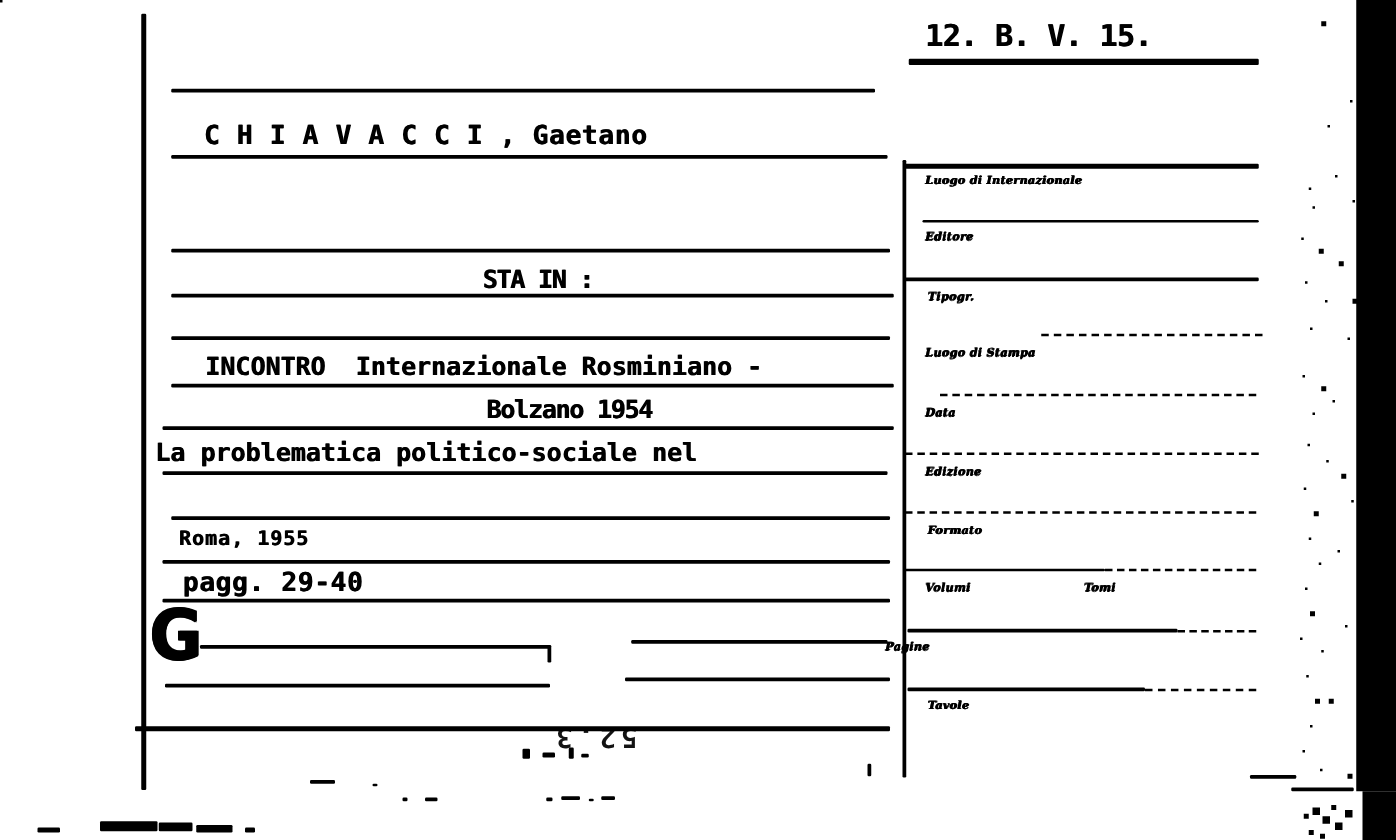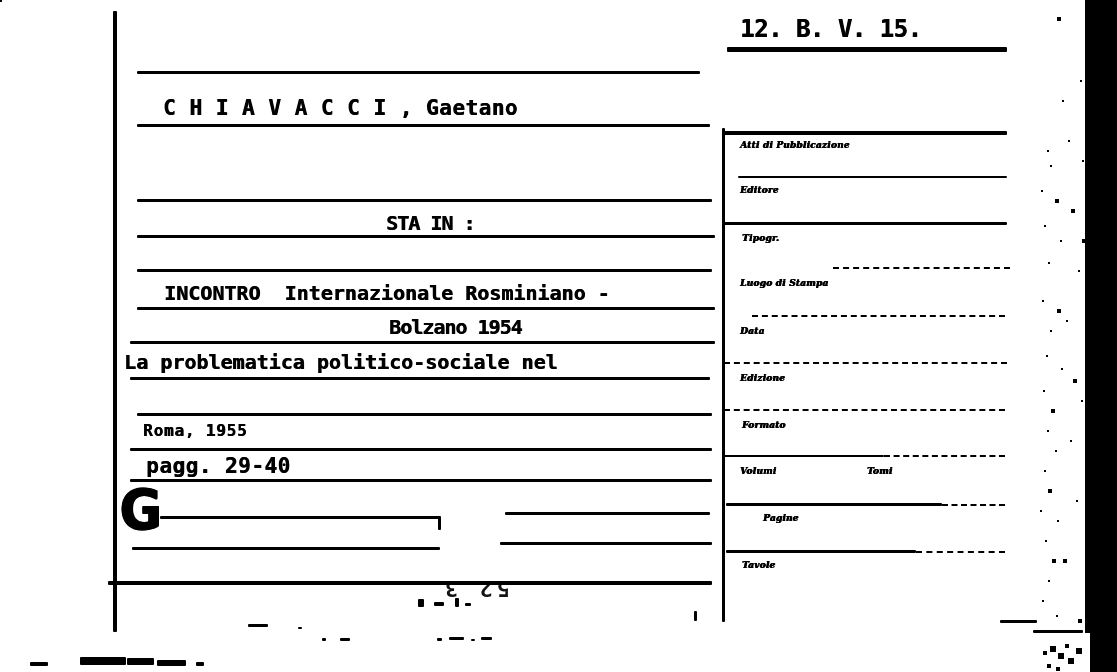--- a/index.html
+++ b/index.html
@@ -94,21 +94,21 @@
   <div class="txt" style="left:143px;top:422px;font-size:16px;letter-spacing:0.8px;">Roma, 1955</div>
   <div class="txt" style="left:146px;top:455px;font-size:21px;letter-spacing:0.5px;">pagg. 29-40</div>
 
   <div class="bigG">G</div>
 
   <div class="stamp">52.3</div>
 
   <div class="bar" style="left:722px;top:128px;width:3px;height:494px;"></div>
 
   <div class="bar" style="left:724px;top:131px;width:283px;height:4px;"></div>
-  <div class="lbl" style="left:740px;top:140px;">Atti di Pubblicazione</div>
+  <div class="lbl" style="left:740px;top:140px;">Luogo di Internazionale</div>
 
   <div class="bar" style="left:738px;top:176px;width:269px;height:2px;"></div>
   <div class="lbl" style="left:740px;top:185px;">Editore</div>
 
   <div class="bar" style="left:724px;top:222px;width:283px;height:3px;"></div>
   <div class="lbl" style="left:742px;top:233px;">Tipogr.</div>
 
   <div class="dashline" style="left:833px;top:267px;width:177px;"></div>
   <div class="lbl" style="left:740px;top:278px;text-align:right;">Luogo di Stampa</div>
 
@@ -121,21 +121,21 @@
   <div class="dashline" style="left:724px;top:409px;width:281px;"></div>
   <div class="lbl" style="left:742px;top:420px;">Formato</div>
 
   <div class="bar" style="left:724px;top:455px;width:160px;height:2px;"></div>
   <div class="dashline" style="left:884px;top:455px;width:121px;"></div>
   <div class="lbl" style="left:740px;top:466px;">Volumi</div>
   <div class="lbl" style="left:867px;top:466px;">Tomi</div>
 
   <div class="bar" style="left:726px;top:503px;width:216px;height:3px;"></div>
   <div class="dashline" style="left:942px;top:504px;width:63px;"></div>
-  <div class="lbl" style="left:763px;top:513px;font-style:italic;">Pagine</div>
+  <div class="lbl" style="left:708px;top:513px;font-style:italic;">Pagine</div>
 
   <div class="bar" style="left:726px;top:550px;width:190px;height:3px;"></div>
   <div class="dashline" style="left:916px;top:551px;width:89px;"></div>
   <div class="lbl" style="left:742px;top:560px;">Tavole</div>
 
   <div class="bar" style="left:1085px;top:0;width:32px;height:633px;border-radius:0;"></div>
   <div class="bar" style="left:1090px;top:633px;width:27px;height:39px;border-radius:0;"></div>
   <div class="speck"></div>
 
   <div class="bar" style="left:418px;top:599px;width:6px;height:8px;"></div>

